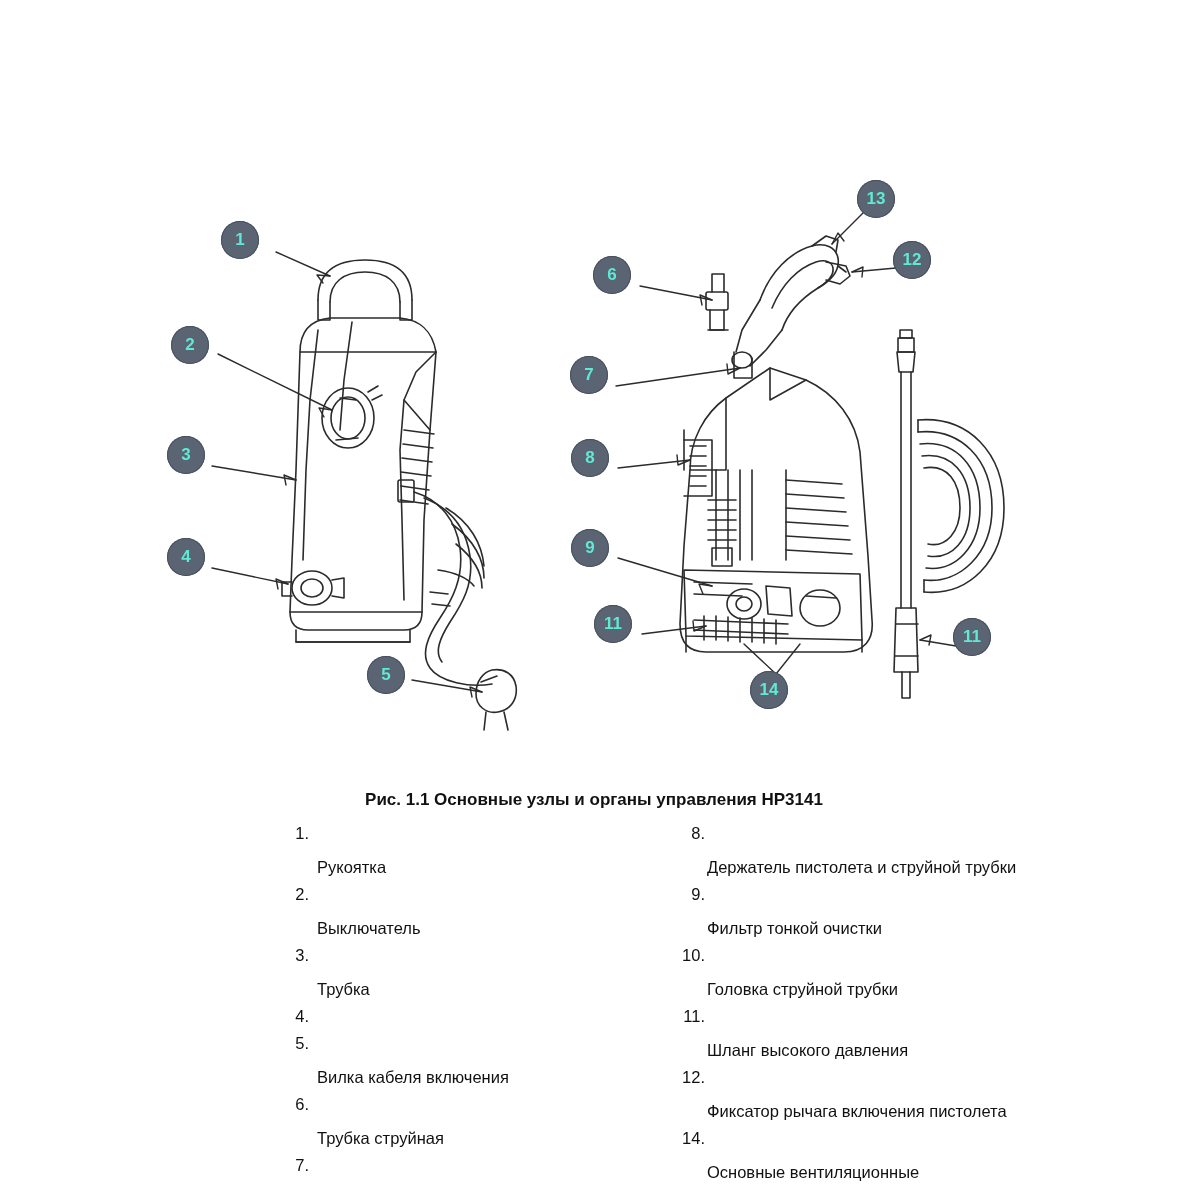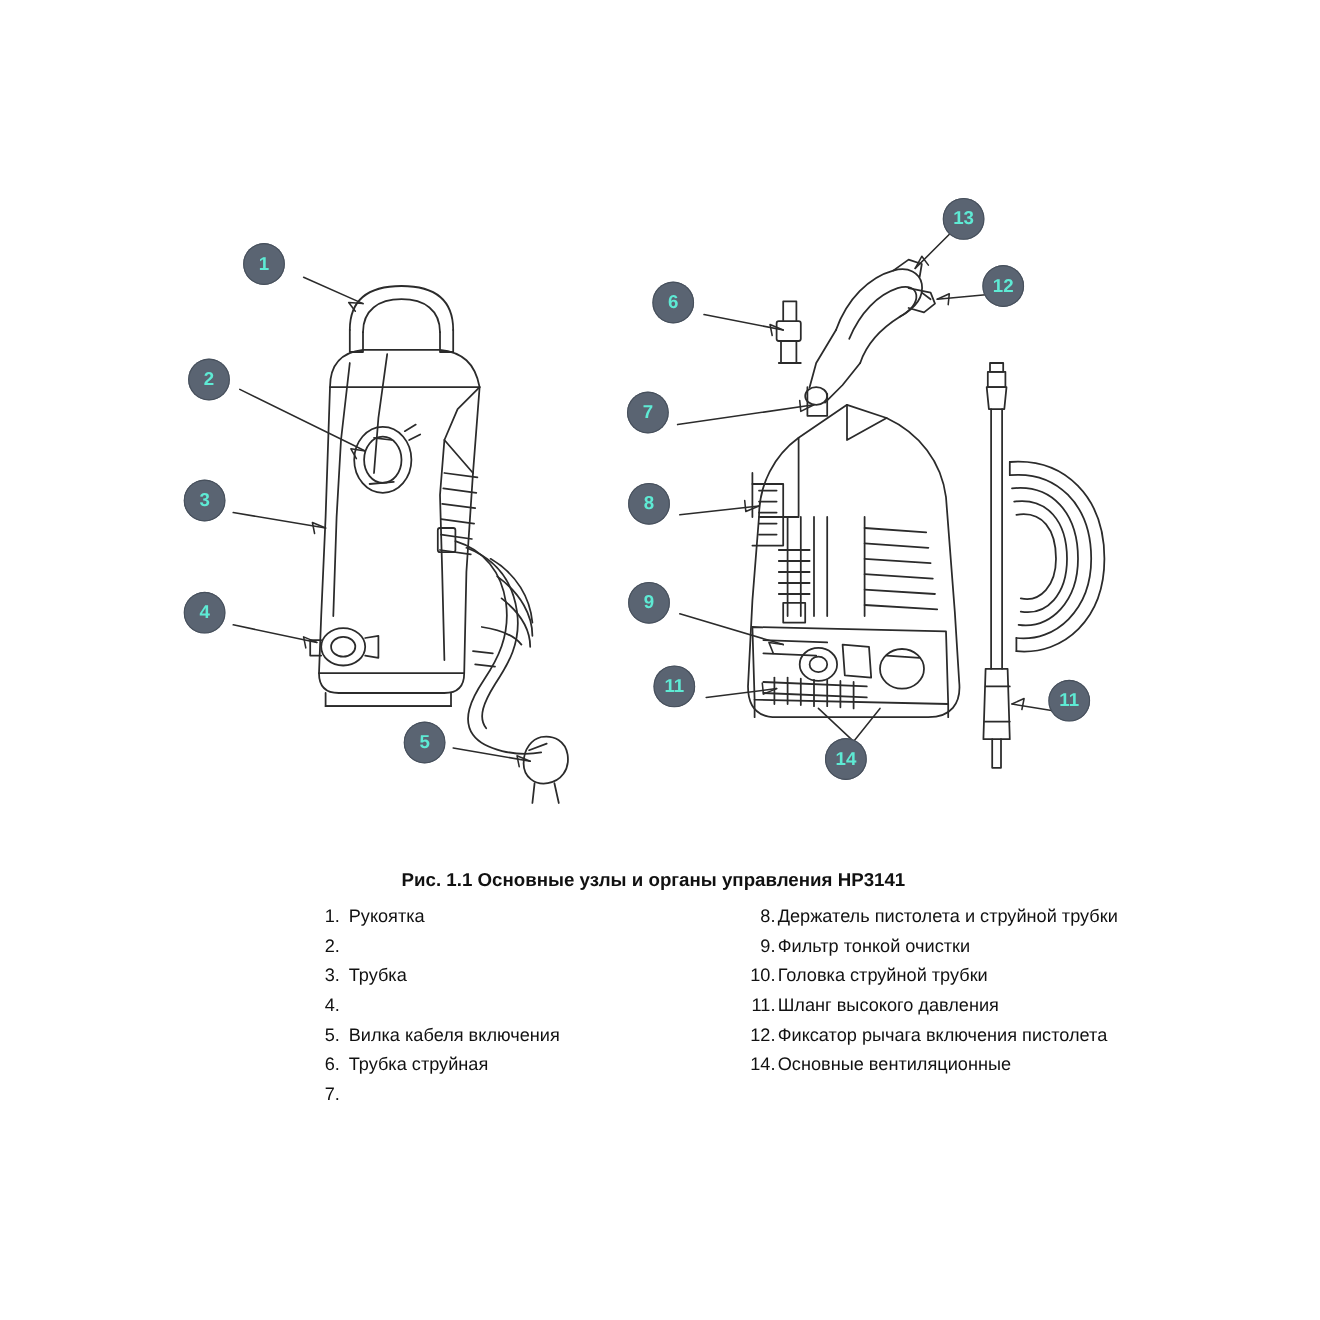--- a/index.html
+++ b/index.html
@@ -73,20 +73,21 @@
   }
   .legend-num {
     width: 34px;
     flex: 0 0 34px;
     text-align: right;
     padding-right: 8px;
     white-space: pre;
   }
   .legend-label {
     flex: 1 1 auto;
+    margin-top: 34px;
   }
   .legend-col.right .legend-num {
     width: 30px;
     flex: 0 0 30px;
     padding-right: 2px;
   }
 </style>
 </head>
 <body>
 
@@ -324,20 +325,21 @@
 <div id="caption">Рис. 1.1 Основные узлы и органы управления HP3141</div>
 
 <div id="legend">
   <div class="legend-col left">
     <div class="legend-item">
       <span class="legend-num">1.</span>
       <span class="legend-label">Рукоятка</span>
     </div>
     <div class="legend-item">
       <span class="legend-num">2.</span>
+      <span class="legend-label">Выключатель</span>
     </div>
     <div class="legend-item">
       <span class="legend-num">3.</span>
       <span class="legend-label">Трубка</span>
     </div>
     <div class="legend-item">
       <span class="legend-num">4.</span>
     </div>
     <div class="legend-item">
       <span class="legend-num">5.</span>

